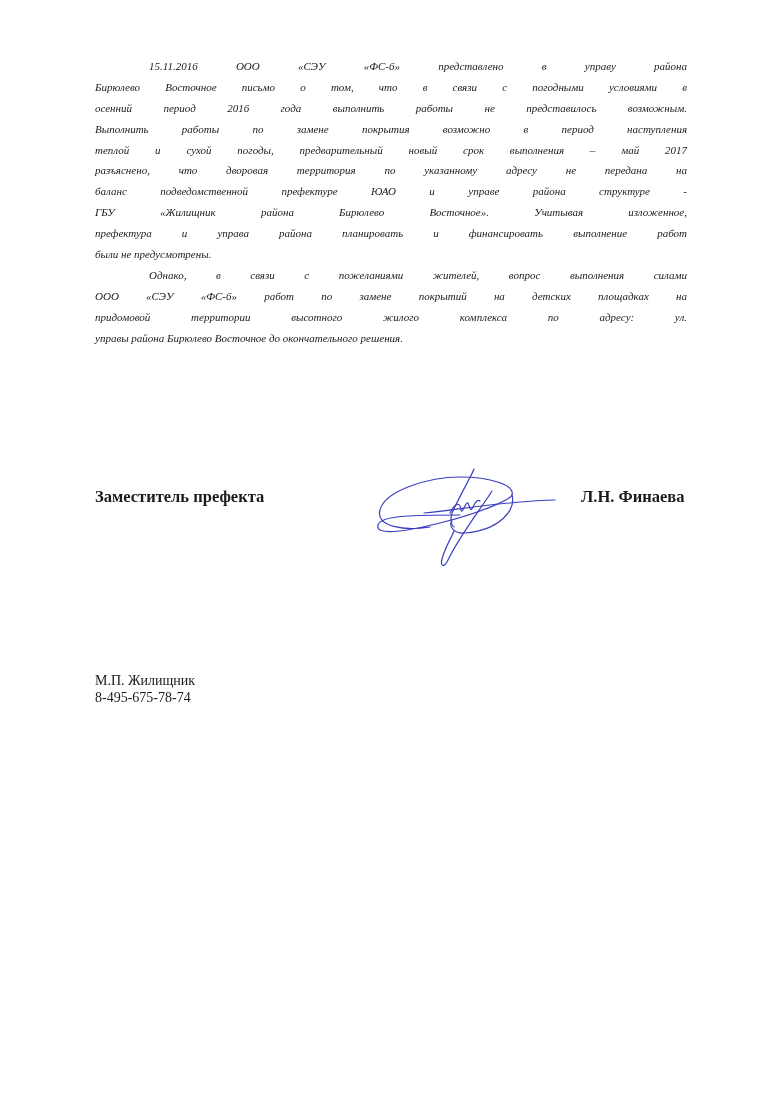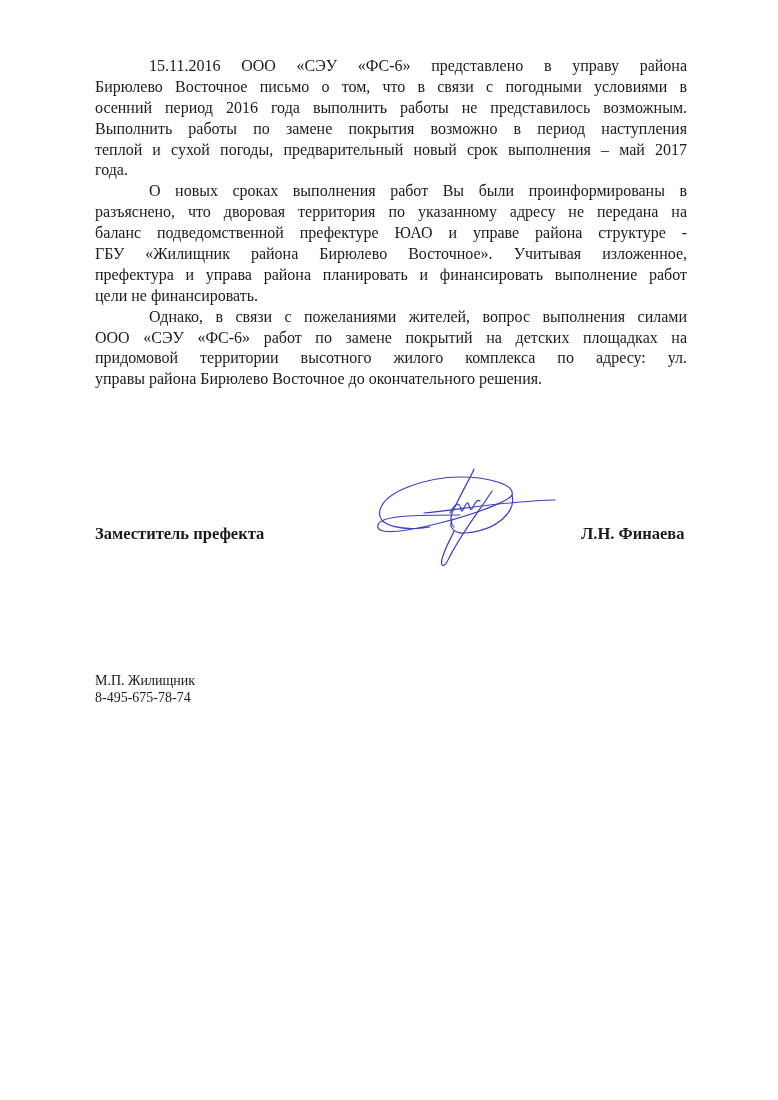--- a/index.html
+++ b/index.html
@@ -20,40 +20,41 @@
       left: 0; top: 0;
       width: 778px;
       height: 1100px;
       background: #ffffff;
     }
     .body-text {
       position: absolute;
       left: 95px;
       top: 56px;
       width: 592px;
-      font-size: 16px;
+      font-size: 11px;
       line-height: 20.9px;
+      font-style: italic;
     }
     .line {
       display: block;
       text-align: justify;
       text-align-last: justify;
       white-space: nowrap;
       height: 20.9px;
     }
     .line.last {
       text-align-last: left;
     }
     .line.indent {
       padding-left: 54px;
     }
     .signature-row {
       position: absolute;
       left: 95px;
-      top: 524px;
+      top: 487px;
       width: 625px;
       height: 30px;
       font-weight: bold;
       font-size: 16.5px;
     }
     .sig-title {
       position: absolute;
       left: 0;
       top: 0;
     }
@@ -83,30 +84,28 @@
 <div class="page">
 
   <div class="body-text">
 
     <div>
       <span class="line indent">15.11.2016 ООО «СЭУ «ФС-6» представлено в управу района</span>
       <span class="line">Бирюлево Восточное письмо о том, что в связи с погодными условиями в</span>
       <span class="line">осенний период 2016 года выполнить работы не представилось возможным.</span>
       <span class="line">Выполнить работы по замене покрытия возможно в период наступления</span>
       <span class="line">теплой и сухой погоды, предварительный новый срок выполнения – май 2017</span>
-      <span class="line last">года.</span>
     </div>
 
     <div>
-      <span class="line indent">О новых сроках выполнения работ Вы были проинформированы в</span>
       <span class="line">разъяснено, что  дворовая территория по указанному адресу не передана на</span>
       <span class="line">баланс  подведомственной префектуре ЮАО и управе района структуре -</span>
       <span class="line">ГБУ «Жилищник района Бирюлево Восточное». Учитывая изложенное,</span>
       <span class="line">префектура и управа района планировать и финансировать выполнение работ</span>
-      <span class="line last">цели не финансировать.</span>
+      <span class="line last">были не предусмотрены.</span>
     </div>
 
     <div>
       <span class="line indent">Однако, в связи с пожеланиями жителей, вопрос выполнения силами</span>
       <span class="line">ООО «СЭУ «ФС-6» работ по замене покрытий на детских площадках на</span>
       <span class="line">придомовой территории высотного жилого комплекса по адресу: ул.</span>
       <span class="line last">управы района Бирюлево Восточное до окончательного решения.</span>
     </div>
   </div>
 

